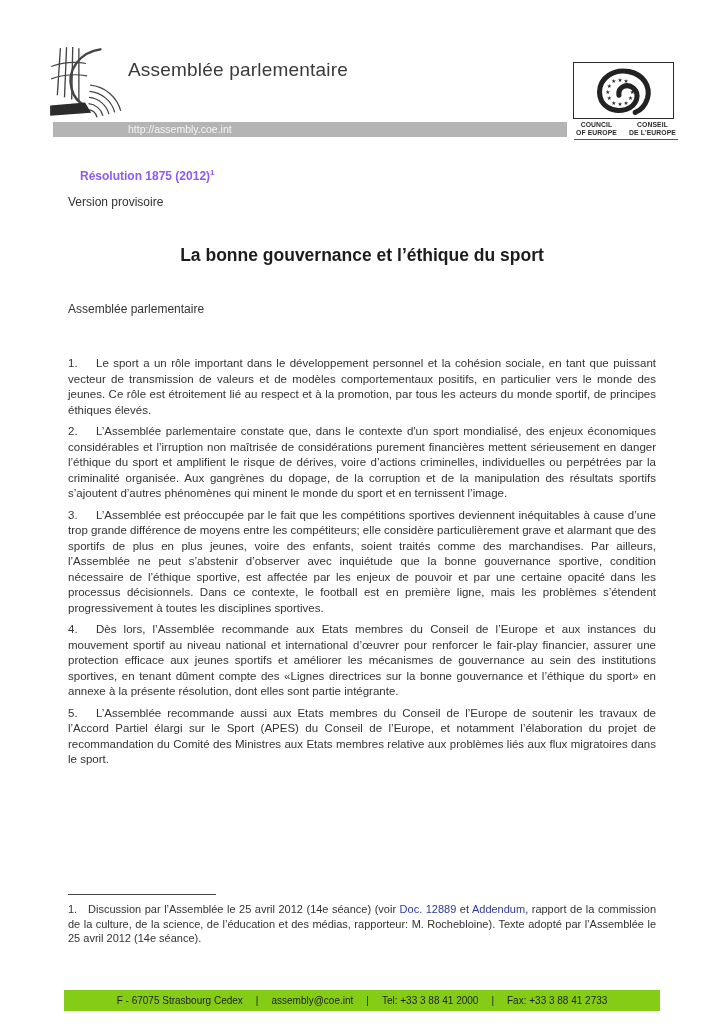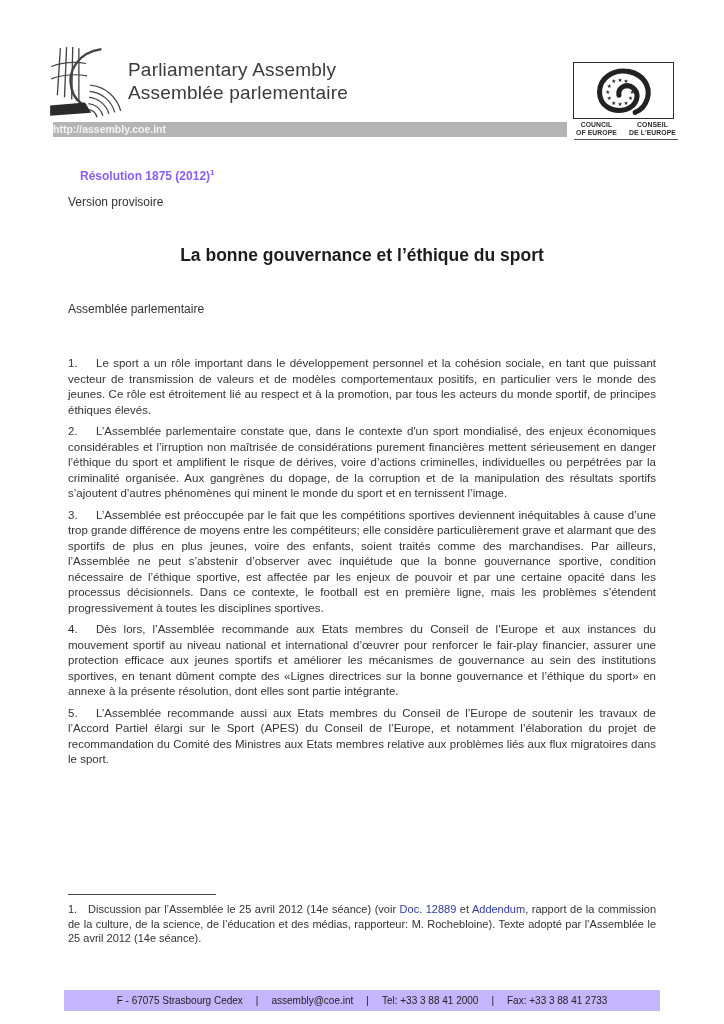--- a/index.html
+++ b/index.html
@@ -5,21 +5,21 @@
   html,body{margin:0;padding:0;background:#fff;}
   .page{
     position:relative;width:724px;height:1024px;background:#ffffff;overflow:hidden;
     font-family:"Liberation Sans",sans-serif;color:#333;
   }
   
   .pace-logo{position:absolute;left:44px;top:44px;width:80px;height:78px;}
   .org-names{position:absolute;left:128px;top:58px;font-size:19px;line-height:23px;color:#3a3a3a;letter-spacing:.2px;}
   .url-bar{
     position:absolute;left:53px;top:122px;width:514px;height:15px;background:#b4b4b4;
-    font-size:10.5px;font-weight:bold;color:#f4f4f4;line-height:15px;box-sizing:border-box;
+    font-size:10.5px;font-weight:normal;color:#f4f4f4;line-height:15px;padding-left:75px;box-sizing:border-box;
   }
   .coe-logo{position:absolute;left:573px;top:62px;width:101px;height:57px;border:1.5px solid #2a2a2a;box-sizing:border-box;background:#fff;}
   .coe-labels{
     position:absolute;left:576px;top:121px;width:100px;display:flex;justify-content:space-between;
     font-size:6.8px;font-weight:bold;color:#2a2a2a;text-align:center;line-height:8px;letter-spacing:.1px;
   }
   .coe-underline{position:absolute;left:574px;top:139px;width:104px;border-top:1px solid #555;}
   
   .content{position:absolute;left:68px;top:156px;width:588px;}
   .res-title{font-size:12px;font-weight:bold;color:#8b5cf6;margin:12px;}
@@ -31,21 +31,21 @@
   .para{font-size:11.5px;line-height:15.5px;text-align:justify;margin:0 0 6px 0;}
   .pnum{display:inline-block;width:28px;}
   
   .footnote-block{position:absolute;left:68px;top:894px;width:588px;}
   .footnote-sep{width:148px;border-top:1px solid #444;}
   .footnote{font-size:11px;line-height:14.6px;text-align:justify;margin:7px 0 0 0;}
   .fnum{display:inline-block;width:20px;}
   .link{color:#2e3a9e;text-decoration:none;cursor:pointer;}
   
   .footer-bar{
-    position:absolute;left:64px;top:990px;width:596px;height:21px;background:#c4b5fd;
+    position:absolute;left:64px;top:990px;width:596px;height:21px;background:#84cc16;
     font-size:10px;color:#222;line-height:21px;text-align:center;
   }
   .fsep{margin:0 13px;}
   svg .ln{stroke:#444;fill:none;}
 </style>
 </head>
 <body>
 
 <div class="page">
 
@@ -61,21 +61,20 @@
       <path class="ln" d="M42.9,64.0 A10,10 0 0 1 51.7,71.4" stroke-width="1.2"></path>
       <path class="ln" d="M43.4,58.1 A16,16 0 0 1 57.5,69.9" stroke-width="1.2"></path>
       <path class="ln" d="M43.9,52.1 A22,22 0 0 1 63.3,68.3" stroke-width="1.2"></path>
       <path class="ln" d="M44.4,46.1 A28,28 0 0 1 69.0,66.7" stroke-width="1.2"></path>
       <path class="ln" d="M45.0,40.1 A34,34 0 0 1 74.8,65.2" stroke-width="1.2"></path>
       <path d="M6,60 L40,57 L46,67 L6,70 Z" fill="#2b2b2b"></path>
     </svg>
   </div>
 
   <div class="org-names">
-    <div>Parliamentary Assembly</div>
     <div>Assemblée parlementaire</div>
   </div>
 
   <div class="url-bar">
     <span>http://assembly.coe.int</span>
   </div>
 
   <div class="coe-logo">
     <svg viewBox="0 0 96 52" width="98" height="54">
       <path d="M44,31 C 43,23 52,19 58,24 C 65,30 62,41 51,45 C 37,49 25,41 25,28 C 25,14 39,5 54,8 C 68,11 75,22 72,34 C 70,41 65,46 60,48" fill="none" stroke="#222" stroke-width="5" stroke-linecap="round"></path>

